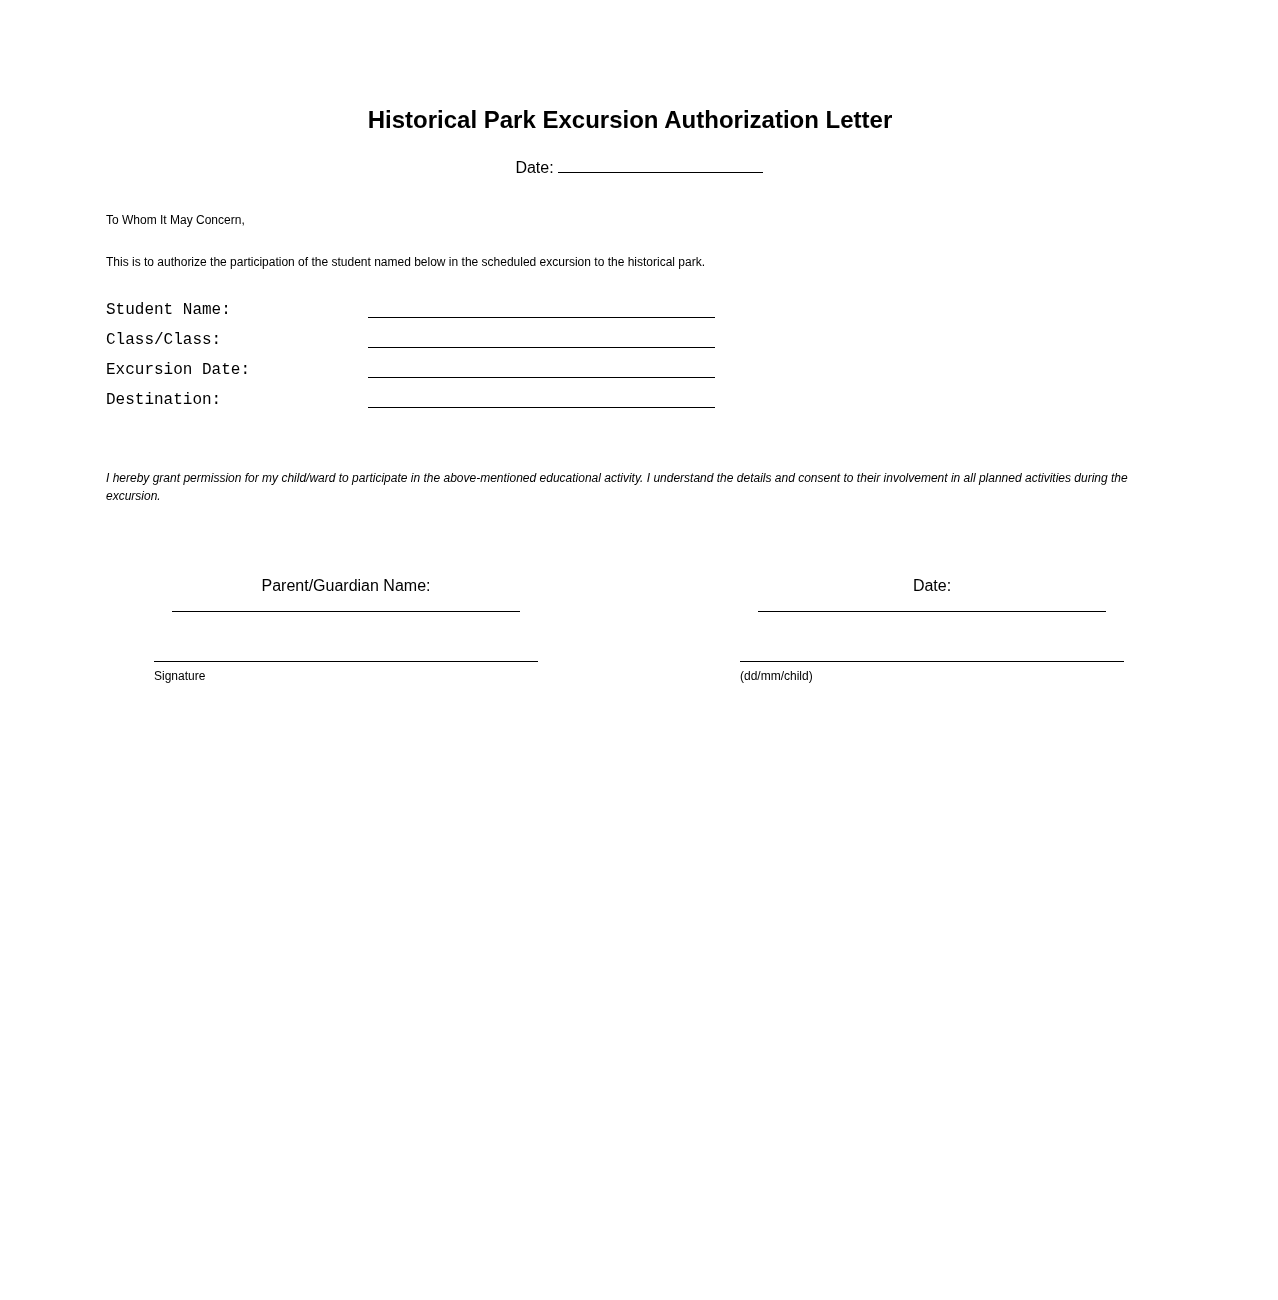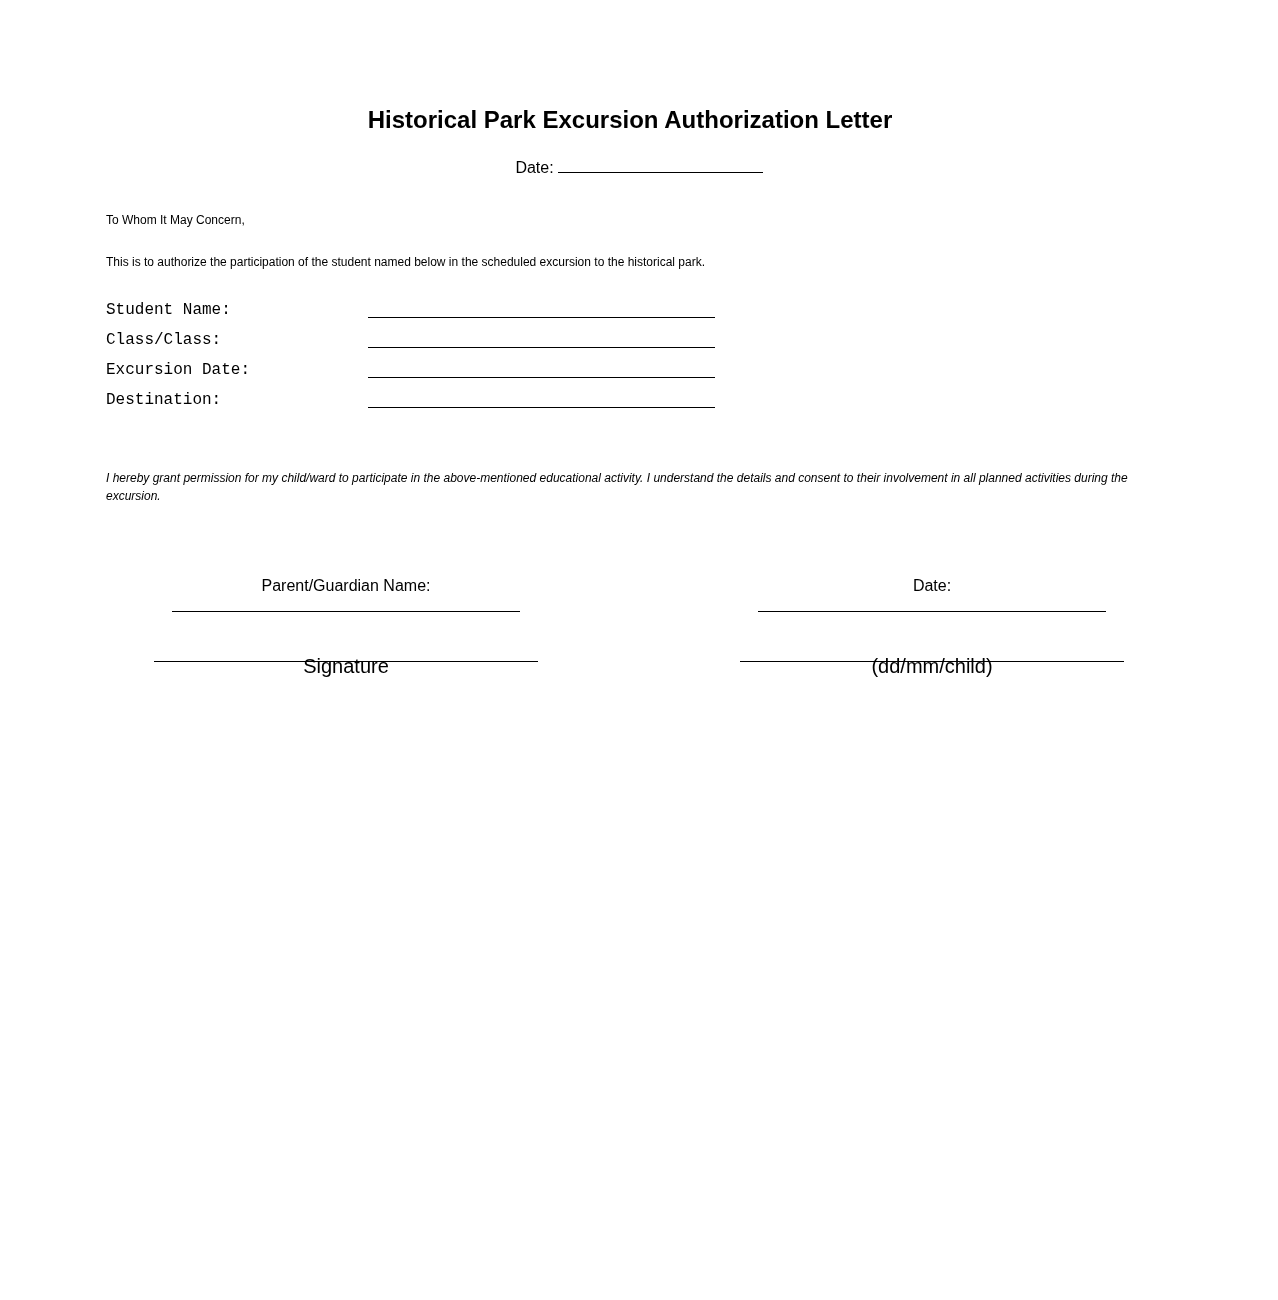--- a/index.html
+++ b/index.html
@@ -110,25 +110,24 @@
     }
     .sig-long-line {
       position: absolute;
       top: 85px;
       left: 0;
       width: 384px;
       border-bottom: 1px solid #000;
     }
     .sig-caption {
       position: absolute;
-      top: 81px;
+      top: 91px;
       left: 0;
       width: 384px;
-      text-align: center;
-      font-size: 20px;
+      font-size: 12px;
       line-height: 18px;
     }
   </style>
 </head>
 <body>
 
 <div class="title">Historical Park Excursion Authorization Letter</div>
 
 <div class="date-row">
   <span>Date:</span><span class="blank"></span>

